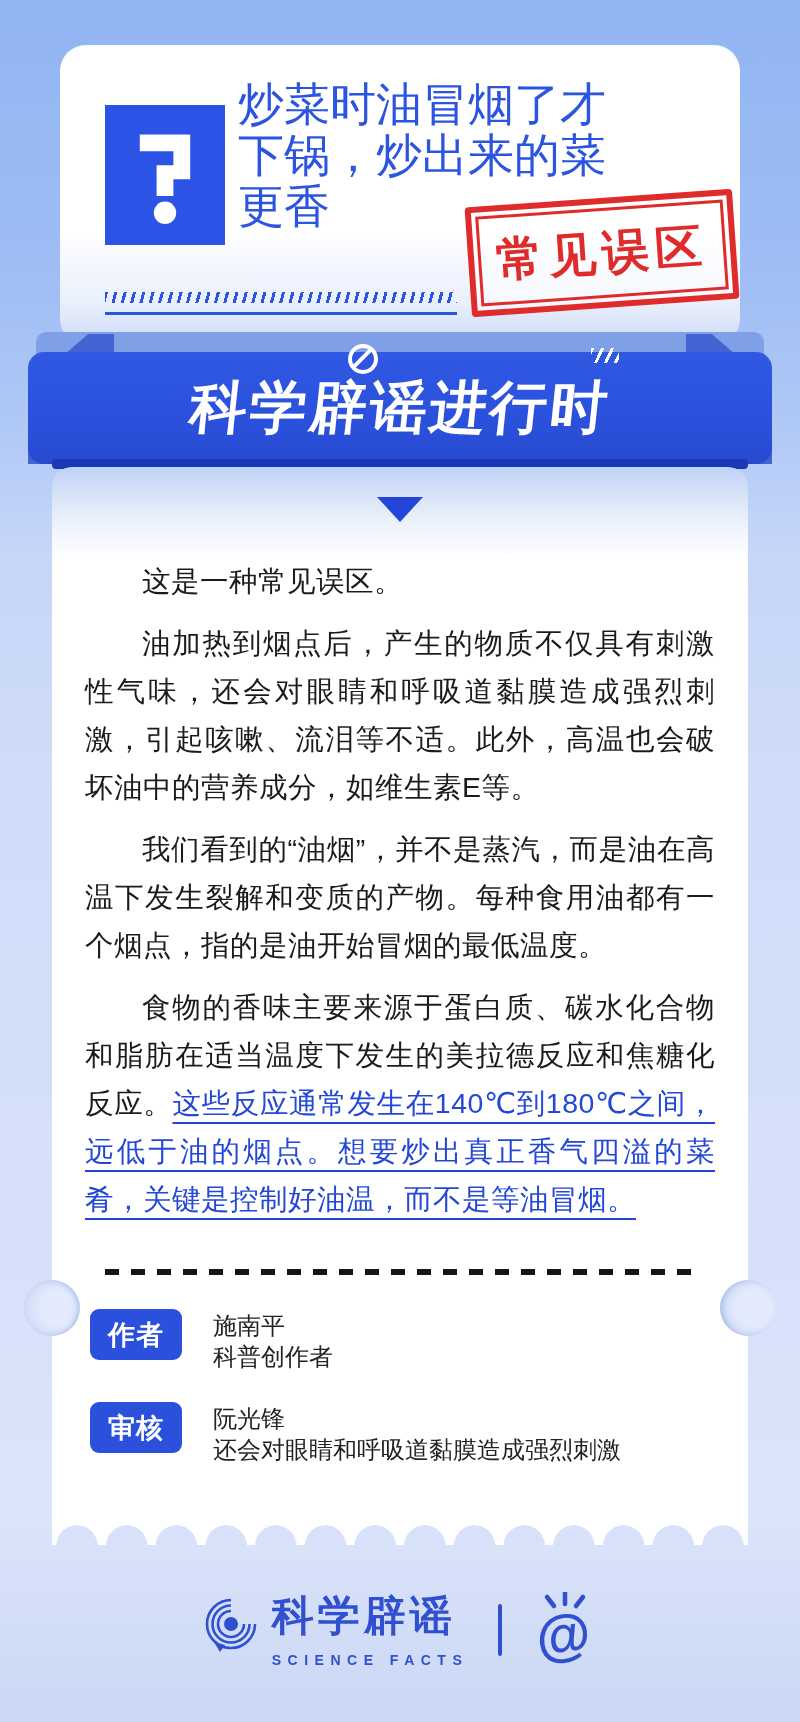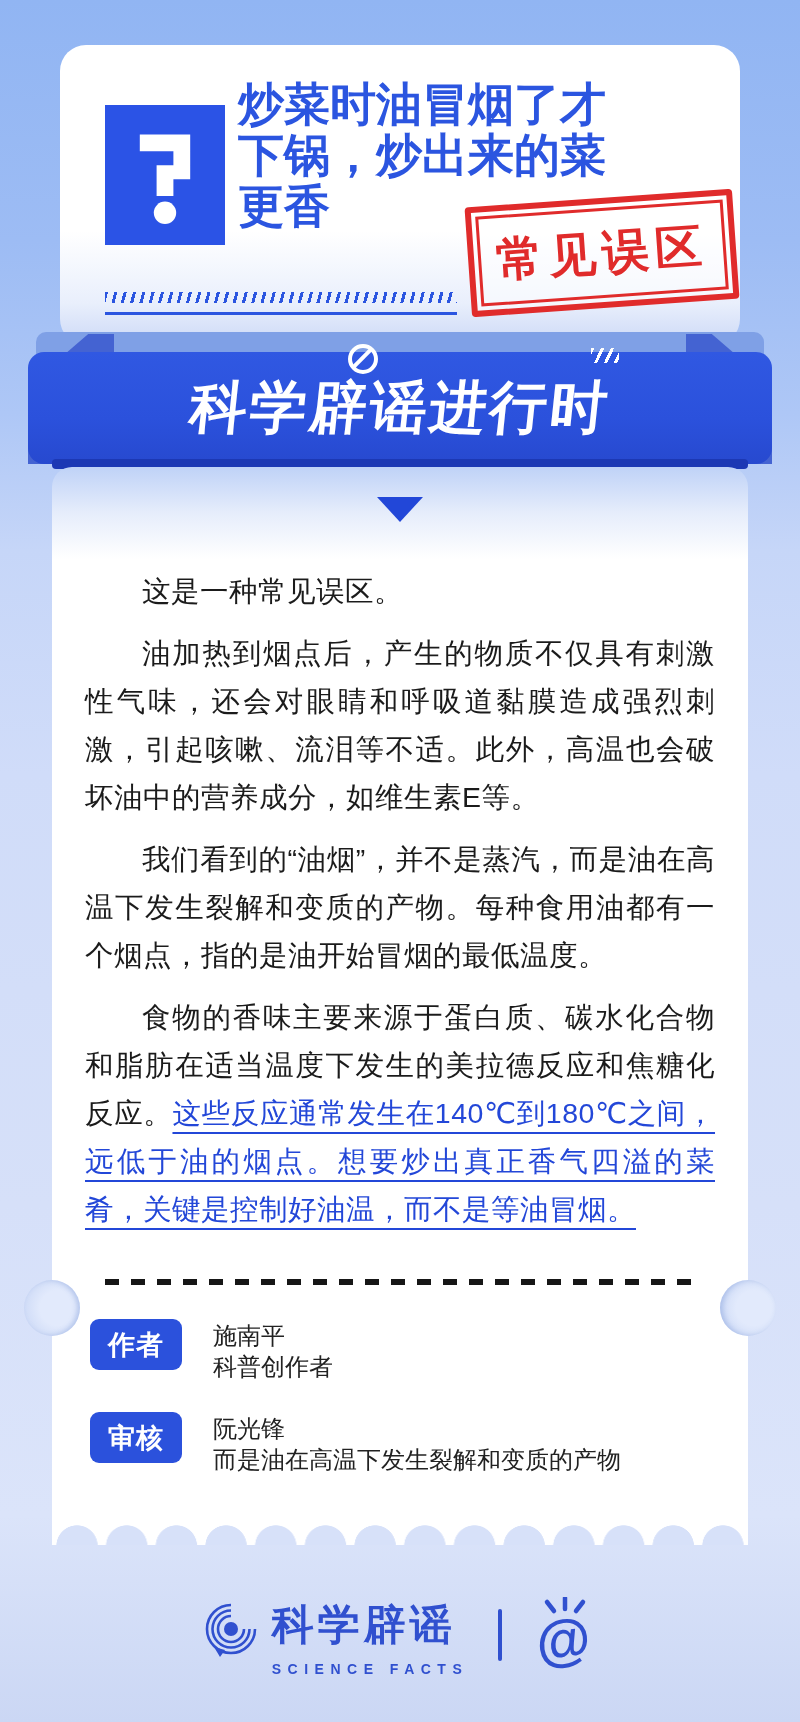--- a/index.html
+++ b/index.html
@@ -7,21 +7,21 @@
   .page{position:relative;width:800px;height:1722px;overflow:hidden;
     background:linear-gradient(180deg,#91b5f3 0%,#9dbcf4 14%,#aec7f6 24%,#c6d6f8 32%,#d0dcf9 45%,#d6e0f9 70%,#dbe4fa 88%,#cbd7f4 100%);}
 
   
   .header-card{position:absolute;left:60px;top:45px;width:680px;height:300px;
     background:linear-gradient(180deg,#ffffff 0%,#ffffff 62%,#e9effc 86%,#ccd9f6 100%);
     border-radius:26px;z-index:2;}
   .q-icon{position:absolute;left:45px;top:60px;width:120px;height:140px;background:#2b53e6;}
   .q-icon svg{display:block;margin:18px auto 0;}
   .headline{position:absolute;left:178px;top:34px;width:500px;
-    font-size:46px;line-height:51px;font-weight:700;color:#2b55e0;letter-spacing:0px;}
+    font-size:46px;line-height:51px;font-weight:400;color:#2b55e0;letter-spacing:0px;}
   .hatch{position:absolute;left:45px;top:247px;width:352px;height:11px;
     background:repeating-linear-gradient(105deg,#2b55e0 0 3px,transparent 3px 9px);}
   .rule{position:absolute;left:45px;top:267px;width:352px;height:3px;background:#2b55e0;}
 
   
   .stamp{position:absolute;left:468px;top:198px;width:268px;height:110px;z-index:3;
     transform:rotate(-4deg);border:6px solid #e02b2b;border-radius:4px;
     background:rgba(255,255,255,0.55);box-sizing:border-box;padding:4px;}
   .stamp-inner{width:100%;height:100%;border:3px solid #e02b2b;box-sizing:border-box;
     display:flex;align-items:center;justify-content:center;
@@ -46,21 +46,21 @@
   .banner-under{position:absolute;left:52px;top:459px;width:696px;height:10px;background:#1c38b4;border-radius:4px;z-index:4;}
 
   
   .content-card{position:absolute;left:52px;top:467px;width:696px;height:1078px;z-index:5;
     background:linear-gradient(180deg,#bfd2f7 0px,#e6edfb 46px,#ffffff 92px);
     border-radius:20px 20px 0 0;box-sizing:border-box;padding:88px 33px 0;}
   .pointer{position:absolute;left:50%;top:30px;margin-left:-23px;width:0;height:0;
     border-left:23px solid transparent;border-right:23px solid transparent;border-top:25px solid #2247d8;}
   .article p{margin:14px 0 0;font-size:28.5px;line-height:48px;color:#1b1b1b;
     text-align:justify;text-indent:2em;letter-spacing:0.5px;}
-  .article p:first-child{margin-top:12px;}
+  .article p:first-child{margin-top:2px;}
   .hl{color:#2347d8;text-decoration:underline;text-decoration-color:#2347d8;
     text-decoration-thickness:2px;text-underline-offset:9px;}
   .divider{margin:46px 0 0 20px;width:590px;height:6px;
     background:repeating-linear-gradient(90deg,#161616 0 14px,transparent 14px 26px);}
   .credit-row{display:flex;align-items:flex-start;margin:30px 0 0 5px;}
   .credit-row.first{margin-top:34px;}
   .badge{flex:0 0 92px;height:51px;background:#2b51dc;border-radius:9px;
     display:flex;align-items:center;justify-content:center;
     color:#fff;font-size:27px;font-weight:bold;letter-spacing:1px;}
   .credit-text{margin-left:31px;font-size:24px;line-height:31px;color:#222;padding-top:1px;}
@@ -73,21 +73,21 @@
   .notch{position:absolute;top:1280px;width:56px;height:56px;border-radius:50%;z-index:7;
     background:radial-gradient(circle at 60% 50%,#e2eafc 40%,#c4d3f4 100%);}
   .notch.left{left:24px;box-shadow:inset -3px 0 5px rgba(110,140,210,.35);}
   .notch.right{left:720px;box-shadow:inset 3px 0 5px rgba(110,140,210,.35);}
 
   
   .footer{position:absolute;left:0;top:1592px;width:800px;display:flex;
     align-items:center;justify-content:center;gap:30px;z-index:2;color:#3050cf;}
   .logo{display:flex;align-items:center;gap:12px;}
   .logo-text{display:flex;flex-direction:column;align-items:flex-start;}
-  .logo-cn{font-size:42px;font-weight:900;letter-spacing:4px;line-height:48px;margin-top:9px;}
+  .logo-cn{font-size:42px;font-weight:900;letter-spacing:4px;line-height:48px;}
   .logo-en{font-size:14px;font-weight:bold;letter-spacing:6.5px;margin-top:12px;}
   .logo-en.right{font-size:17px;letter-spacing:3.5px;}
   .footer-sep{width:4px;height:52px;background:#3050cf;border-radius:2px;}
 </style>
 </head>
 <body>
 
 <div class="page">
 
   <div class="header-card">
@@ -136,21 +136,21 @@
       <div class="credit-text">
         <div>施南平</div>
         <div>科普创作者</div>
       </div>
     </div>
 
     <div class="credit-row">
       <div class="badge">审核</div>
       <div class="credit-text">
         <div>阮光锋</div>
-        <div>而是油在高温下发生裂解和变质的产物</div>
+        <div>还会对眼睛和呼吸道黏膜造成强烈刺激</div>
       </div>
     </div>
   </div>
 
   <div class="scallops"></div>
   <div class="notch left"></div>
   <div class="notch right"></div>
 
   <div class="footer">
     <div class="logo">

